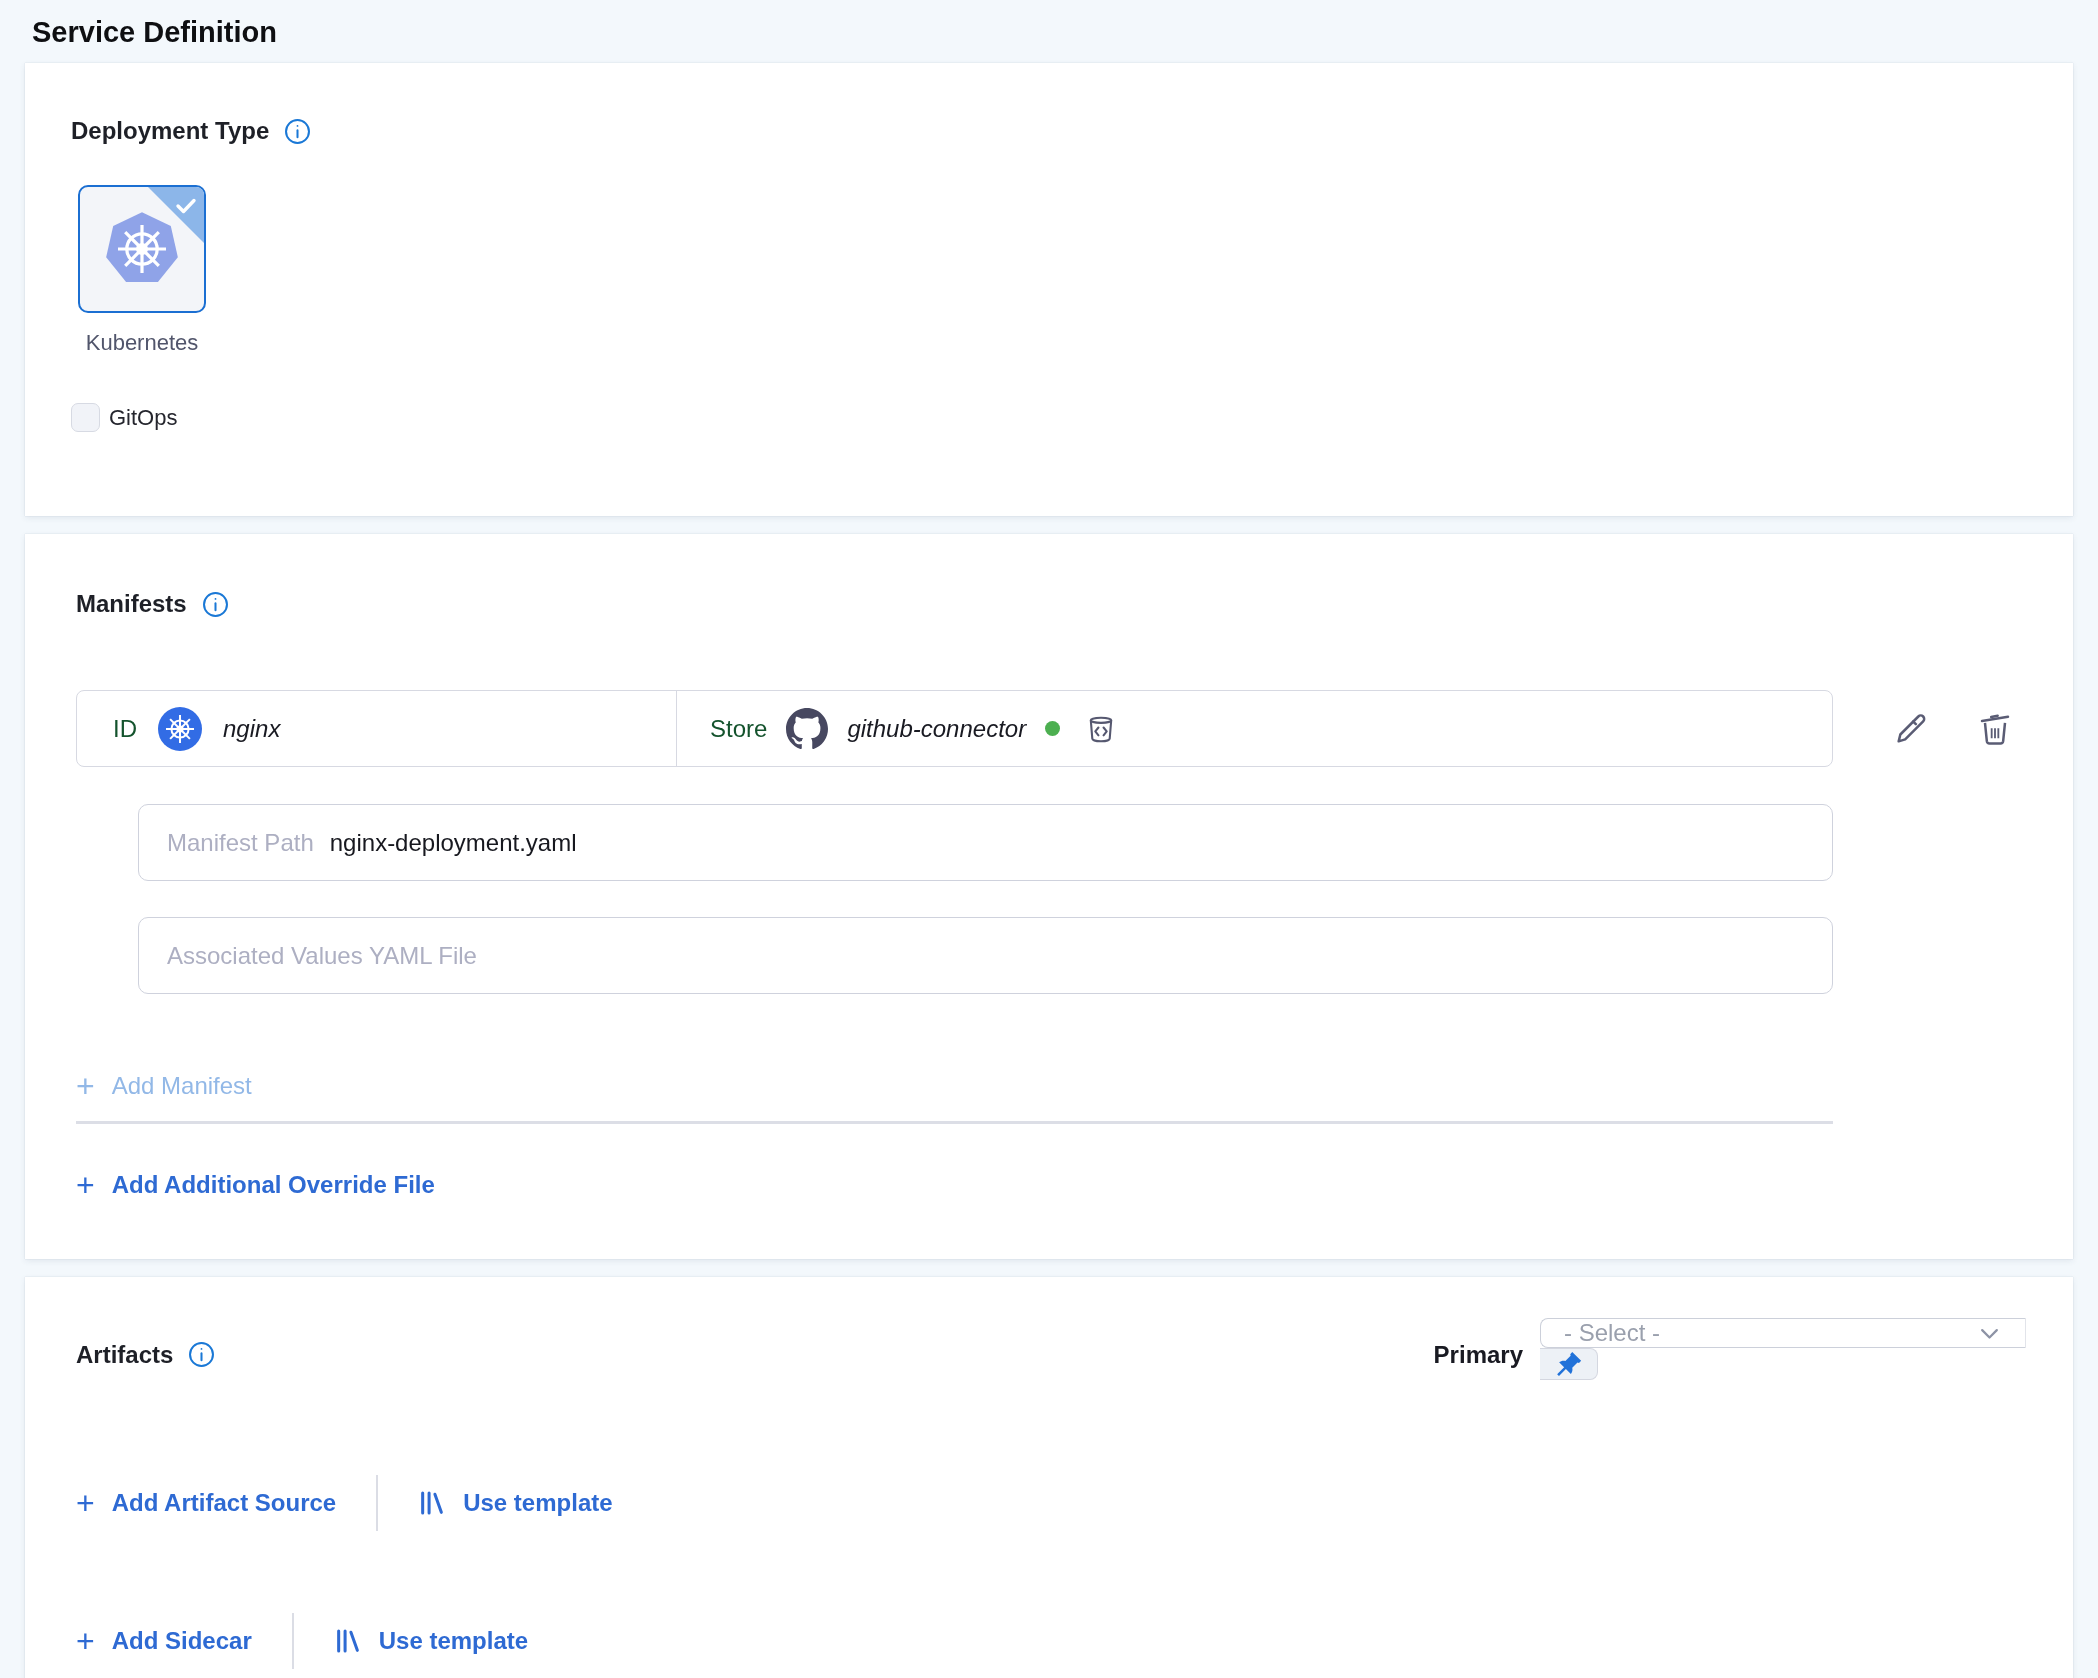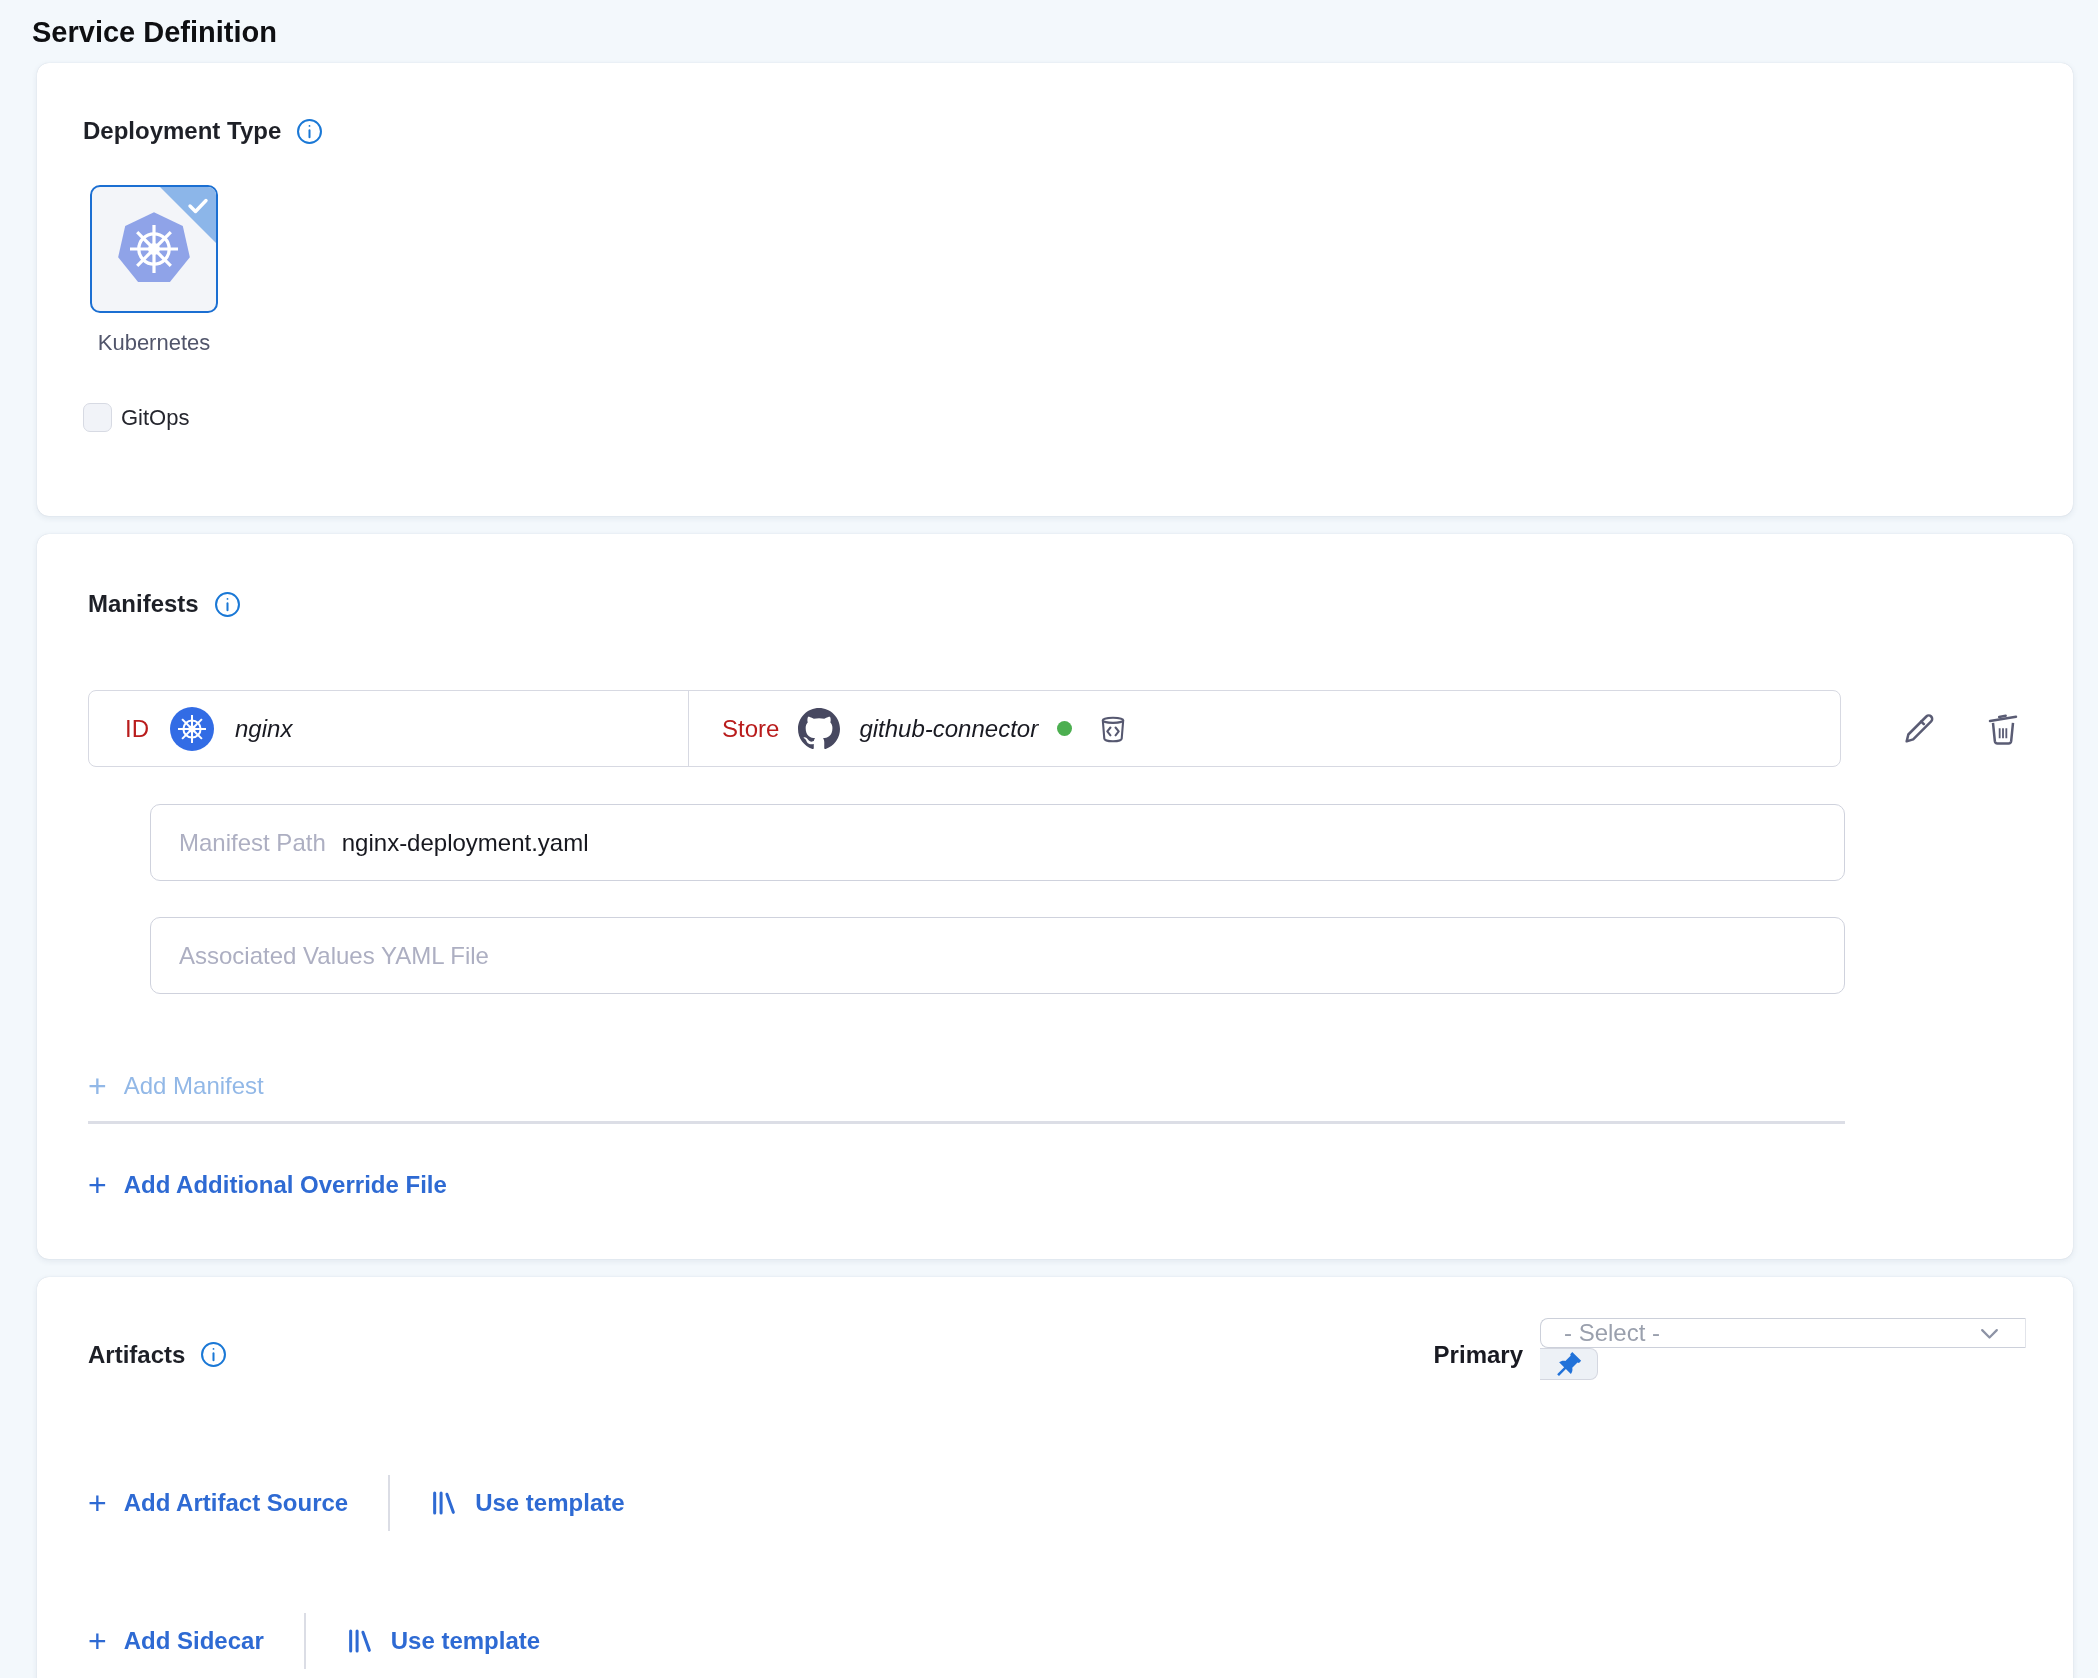--- a/index.html
+++ b/index.html
@@ -10,23 +10,23 @@
     font-family:"Liberation Sans","DejaVu Sans",sans-serif;
     color:#1c1d24;
     overflow:hidden;
   }
   .page-title {
     padding:16px 0 0 32px;
     font-size:29px; font-weight:700; color:#0e0f12;
     height:63px;
   }
   .card {
-    margin:0 25px 18px 37px;
+    margin:0 25px 18px 25px;
     background:#ffffff;
-    border-radius:12px;
+    border-radius:0;
     box-shadow:0 2px 6px rgba(45,65,105,0.09), 0 0 1px rgba(45,65,105,0.22);
   }
   .section-title {
     display:flex; align-items:center; gap:15px;
     font-size:24px; font-weight:700; color:#1e2027;
   }
   .info-icon { width:27px; height:27px; display:inline-flex; }
 
   
   .card-deploy { padding:54px 46px 84px 46px; }
@@ -67,21 +67,21 @@
     display:flex; align-items:stretch; background:#fff;
     cursor:pointer;
   }
   .chip-seg-id {
     width:600px; display:flex; align-items:center; gap:21px;
     padding-left:36px; border-right:1px solid #d7d9e2;
   }
   .chip-seg-store {
     flex:1; display:flex; align-items:center; gap:19px; padding-left:33px;
   }
-  .chip-key { font-size:24px; color:#b91c1c; }
+  .chip-key { font-size:24px; color:#14532d; }
   .chip-val { font-size:24px; color:#191a22;font-style:italic; }
   .k8s-badge { width:44px; height:44px; }
   .gh-badge { width:42px; height:42px; }
   .status-dot { width:15px; height:15px; border-radius:50%; }
   .bucket-icon { width:36px; height:36px; margin-left:4px; }
   .row-actions { display:flex; align-items:center; gap:44px; margin-left:58px; }
   .action-icon { width:40px; height:40px; cursor:pointer; }
 
   .field {
     margin:37px 0 0 62px; width:1695px; height:77px;

